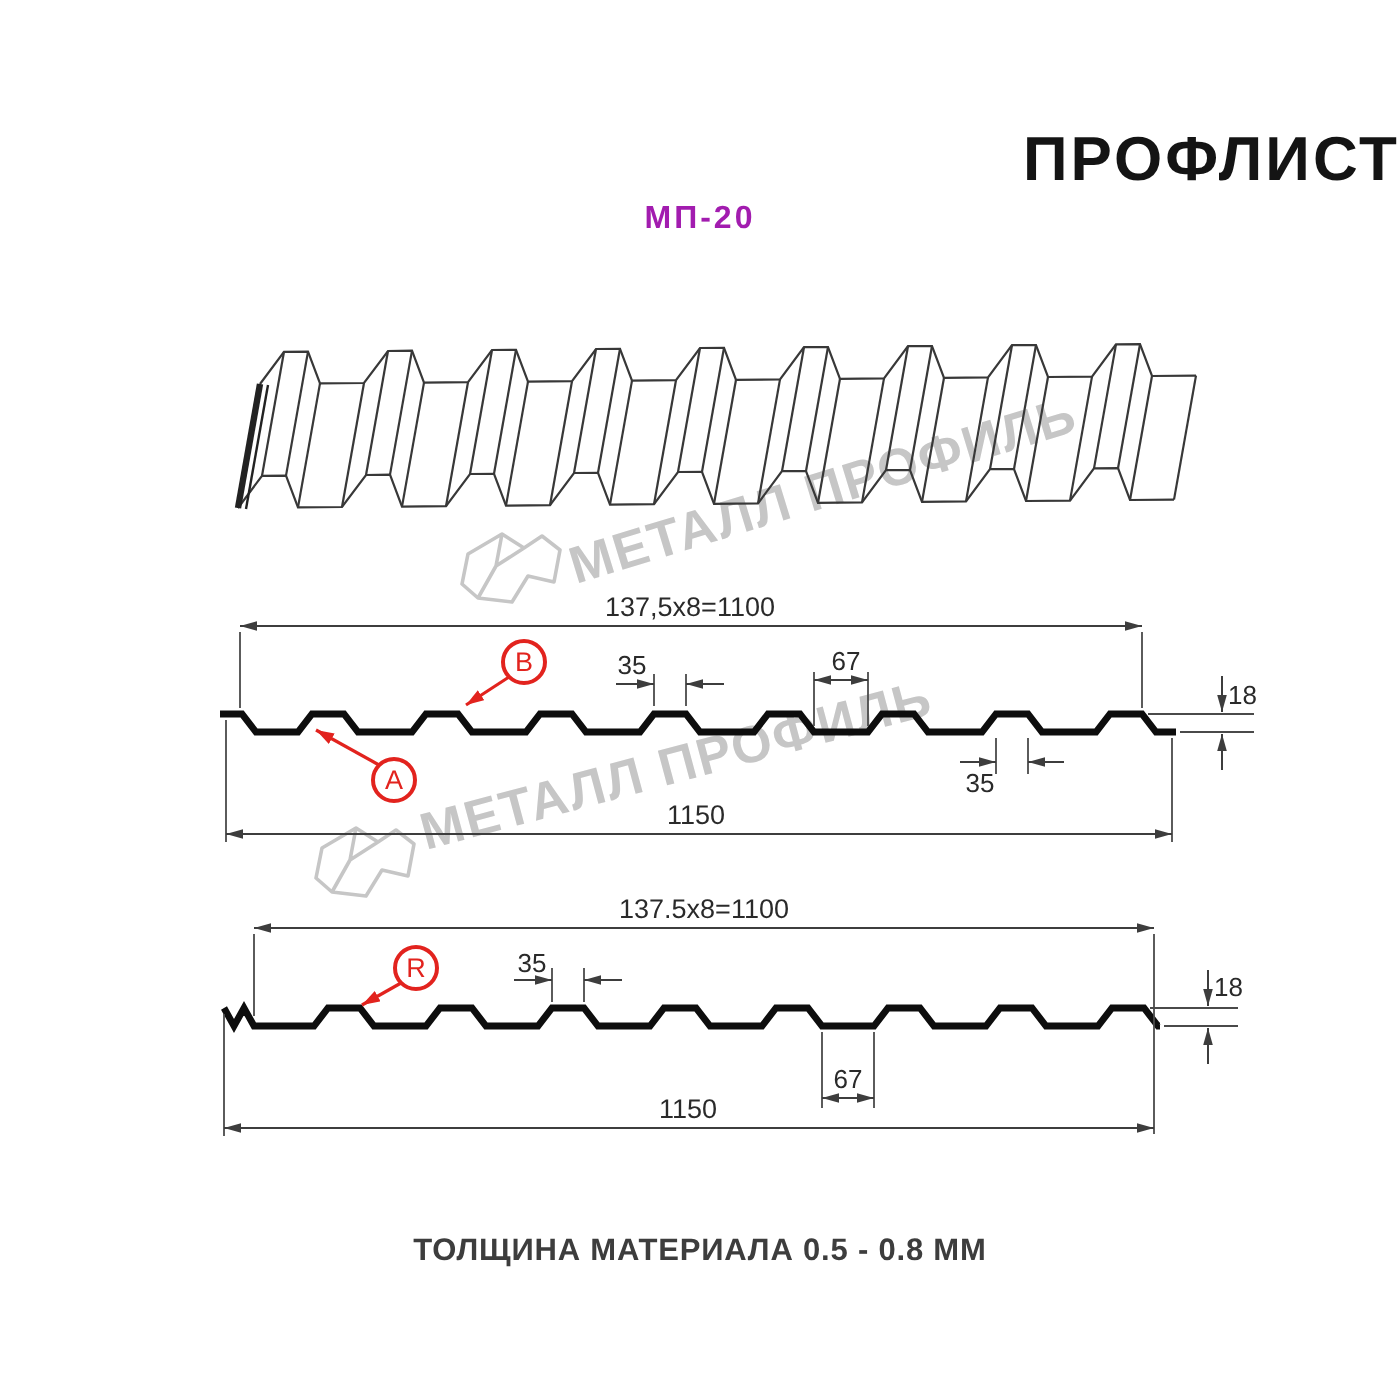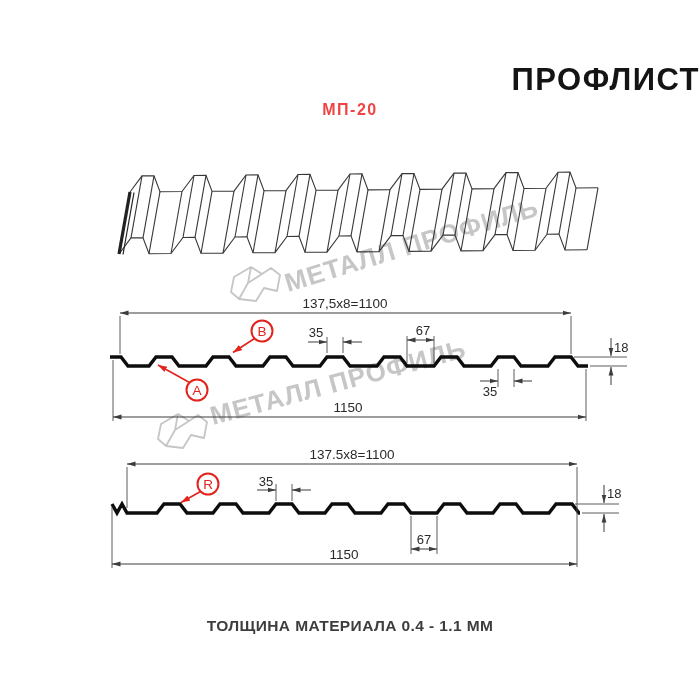--- a/index.html
+++ b/index.html
@@ -1,21 +1,21 @@
 <!DOCTYPE html>
 <html><head>
 <meta charset="utf-8">
 <style>
   html,body{margin:0;padding:0;background:#fff;}
   .stage{position:relative;width:700px;height:700px;background:#fff;overflow:hidden;
          font-family:"Liberation Sans",sans-serif;}
   .stage svg{position:absolute;left:0;top:0;}
   .hdr{position:absolute;left:0;right:0;text-align:center;}
   .title{top:62px;font-size:31px;font-weight:bold;letter-spacing:1.5px;color:#141414;text-align:right;}
-  .subtitle{top:101px;font-size:16px;font-weight:bold;letter-spacing:1.5px;color:#ef4444;}
+  .subtitle{top:101px;font-size:16px;font-weight:bold;letter-spacing:1.5px;color:#a21caf;}
   .footer{top:617px;font-size:15.5px;font-weight:bold;letter-spacing:.4px;color:#3d3d3d;}
   
   .prof{stroke:#0d0d0d;stroke-width:3.4;fill:none;}
   .thin{stroke:#383838;stroke-width:1.1;fill:none;}
   .thick-edge{stroke:#222;fill:none;}
   .dim{stroke:#3d3d3d;stroke-width:1;fill:none;}
   .ext{stroke:#4a4a4a;stroke-width:.9;fill:none;}
   .dtx{fill:#2a2a2a;font-size:13px;}
   .dtx2{font-size:13.5px;}
   .red{stroke:#e2231e;fill:none;}
@@ -200,14 +200,14 @@
       <g>
         <line class="red" stroke-width="1.6" x1="200.5" y1="491.5" x2="181" y2="502.5" marker-end="url(#ar)"></line>
         <circle class="red" cx="208" cy="484" r="10.5" stroke-width="2"></circle>
         <text class="rtx" x="208" y="488.5" text-anchor="middle">R</text>
       </g>
     </g>
   </svg>
 
   <div class="hdr title">ПРОФЛИСТ</div>
   <div class="hdr subtitle">МП-20</div>
-  <div class="hdr footer">ТОЛЩИНА МАТЕРИАЛА 0.4 - 1.1 ММ</div>
+  <div class="hdr footer">ТОЛЩИНА МАТЕРИАЛА 0.5 - 0.8 ММ</div>
 </div>
 
 </body></html>

